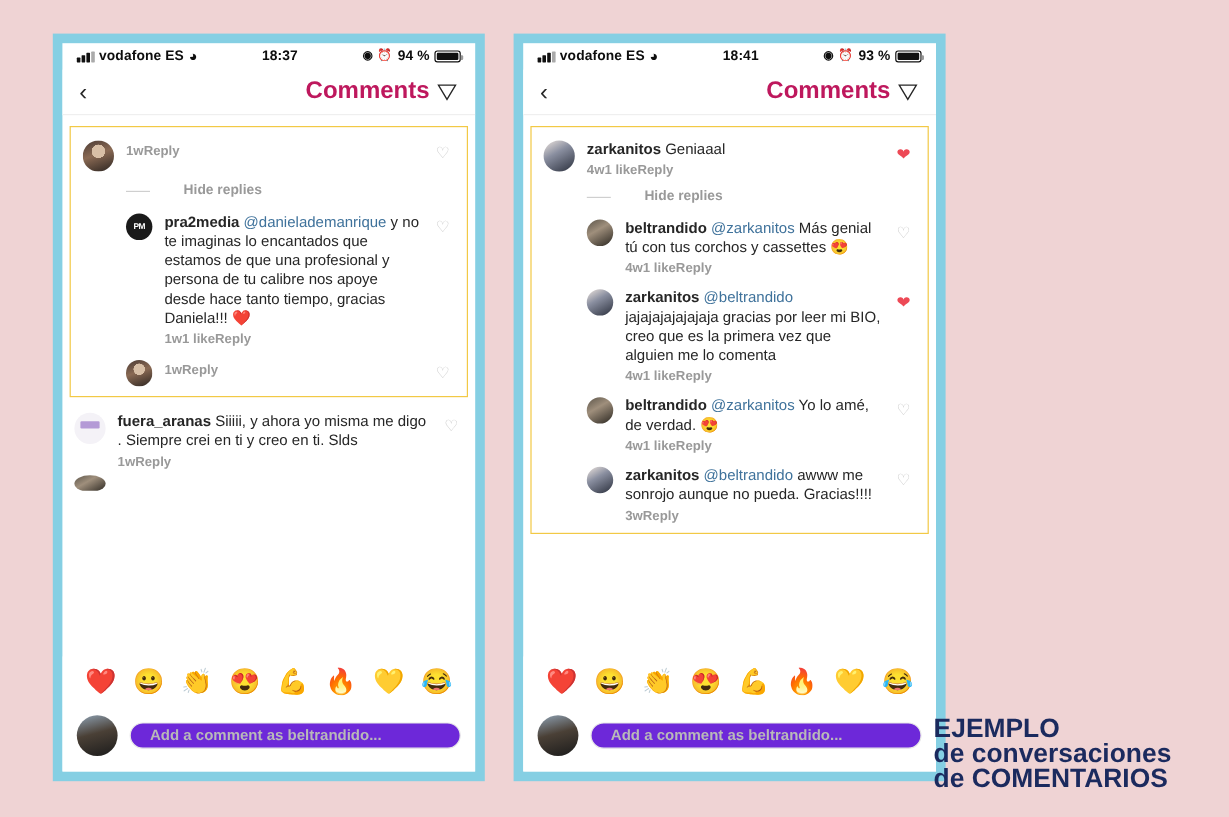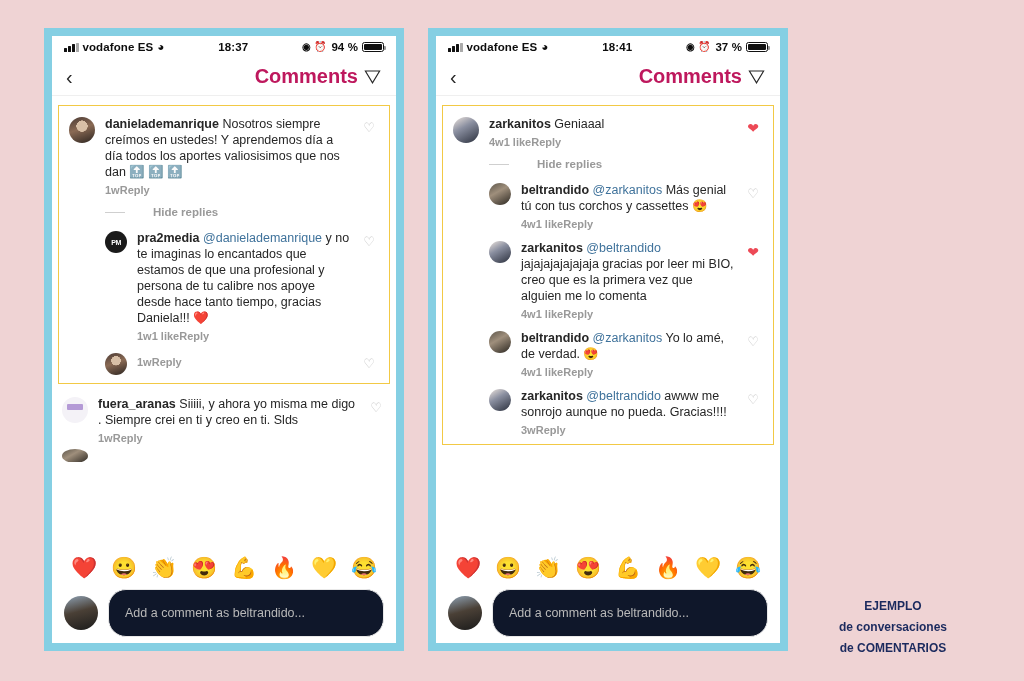--- a/index.html
+++ b/index.html
@@ -168,38 +168,39 @@
   }
   .composer {
     flex: 0 0 54px;
     display: flex; align-items: center; gap: 10px;
     padding: 0 12px 6px 12px;
     background: #fff;
   }
   .composer .avatar { flex: 0 0 34px; width: 34px; height: 34px; margin: 0; }
   .comment-input {
     flex: 1 1 auto;
-    height: 48px;
+    height: 22px;
     border: 1px solid #e8e8e8;
     border-radius: 18px;
     display: flex; align-items: center;
     padding: 0 16px;
     font-size: 12.5px; color: #b9b9b9;
-    background: #0f172a;
+    background: #6d28d9;
+    font-weight: bold;
   }
 
   
   .caption {
     position: absolute;
     right: 16px; bottom: 22px;
     width: 230px;
-    text-align: center;
+    text-align: left;
     color: #1b2a5e;
     font-weight: bold;
-    font-size: 12px;
+    font-size: 22px;
     line-height: 21px;
   }
 </style>
 </head>
 <body>
 
 <div class="phone" id="phone-1">
   <div class="screen">
 
     <div class="status-bar">
@@ -234,21 +235,20 @@
       </div>
     </div>
 
     <div class="comments">
 
       <div class="highlight-box">
 
         <div class="comment">
           <div class="avatar av-a"></div>
           <div class="body">
-            <div class="ctext"><span class="uname">danielademanrique</span><span> Nosotros siempre creímos en ustedes! Y aprendemos día a día todos los aportes valiosisimos que nos dan 🔝 🔝 🔝</span></div>
             <div class="meta">
               <span>1w</span>
               <span>Reply</span>
             </div>
           </div>
           <div class="like-col">
             <span class="heart-outline">♡</span>
           </div>
         </div>
 
@@ -337,21 +337,21 @@
             <i></i>
             <i></i>
           </span>
         <span>vodafone ES</span>
         <span class="wifi">◕</span>
       </div>
       <div class="sb-center">18:41</div>
       <div class="sb-right">
         <span class="loc-icon">◉</span>
         <span class="alarm-icon">⏰</span>
-        <span>37 %</span>
+        <span>93 %</span>
         <span class="battery">
             <i></i>
           </span>
       </div>
     </div>
 
     <div class="nav-bar">
       <div class="nav-back">‹</div>
       <div class="nav-title">Comments</div>
       <div class="nav-send">

